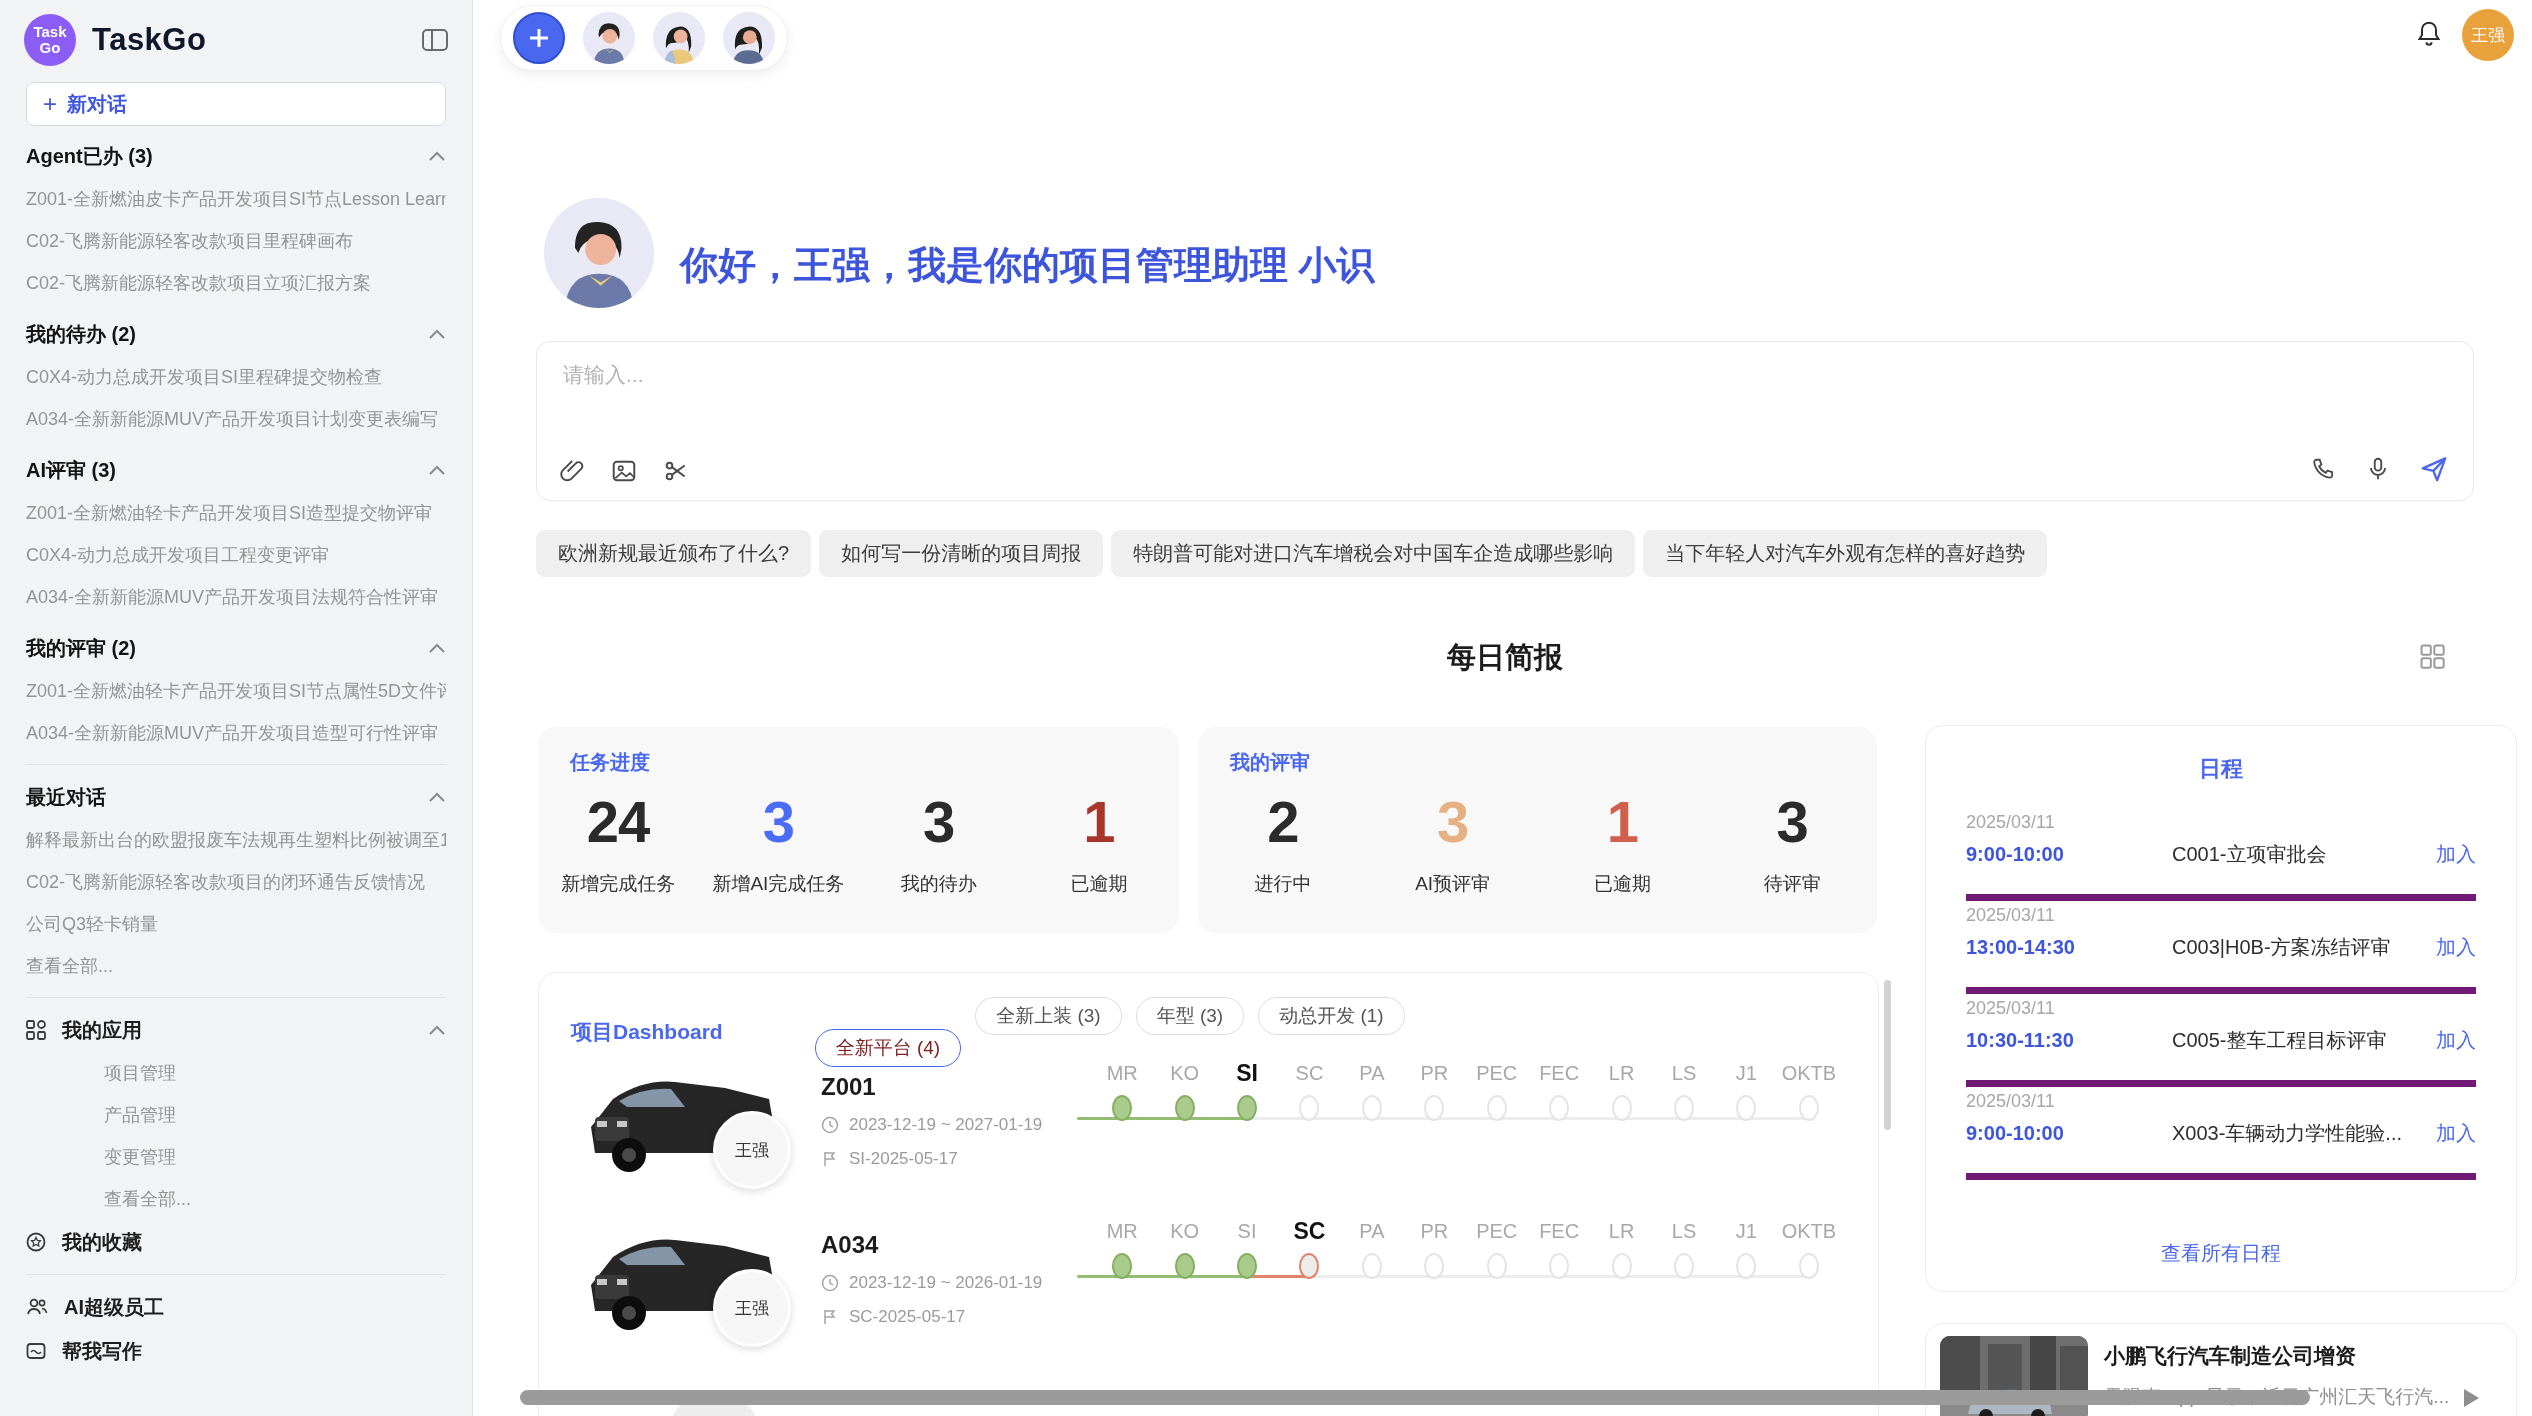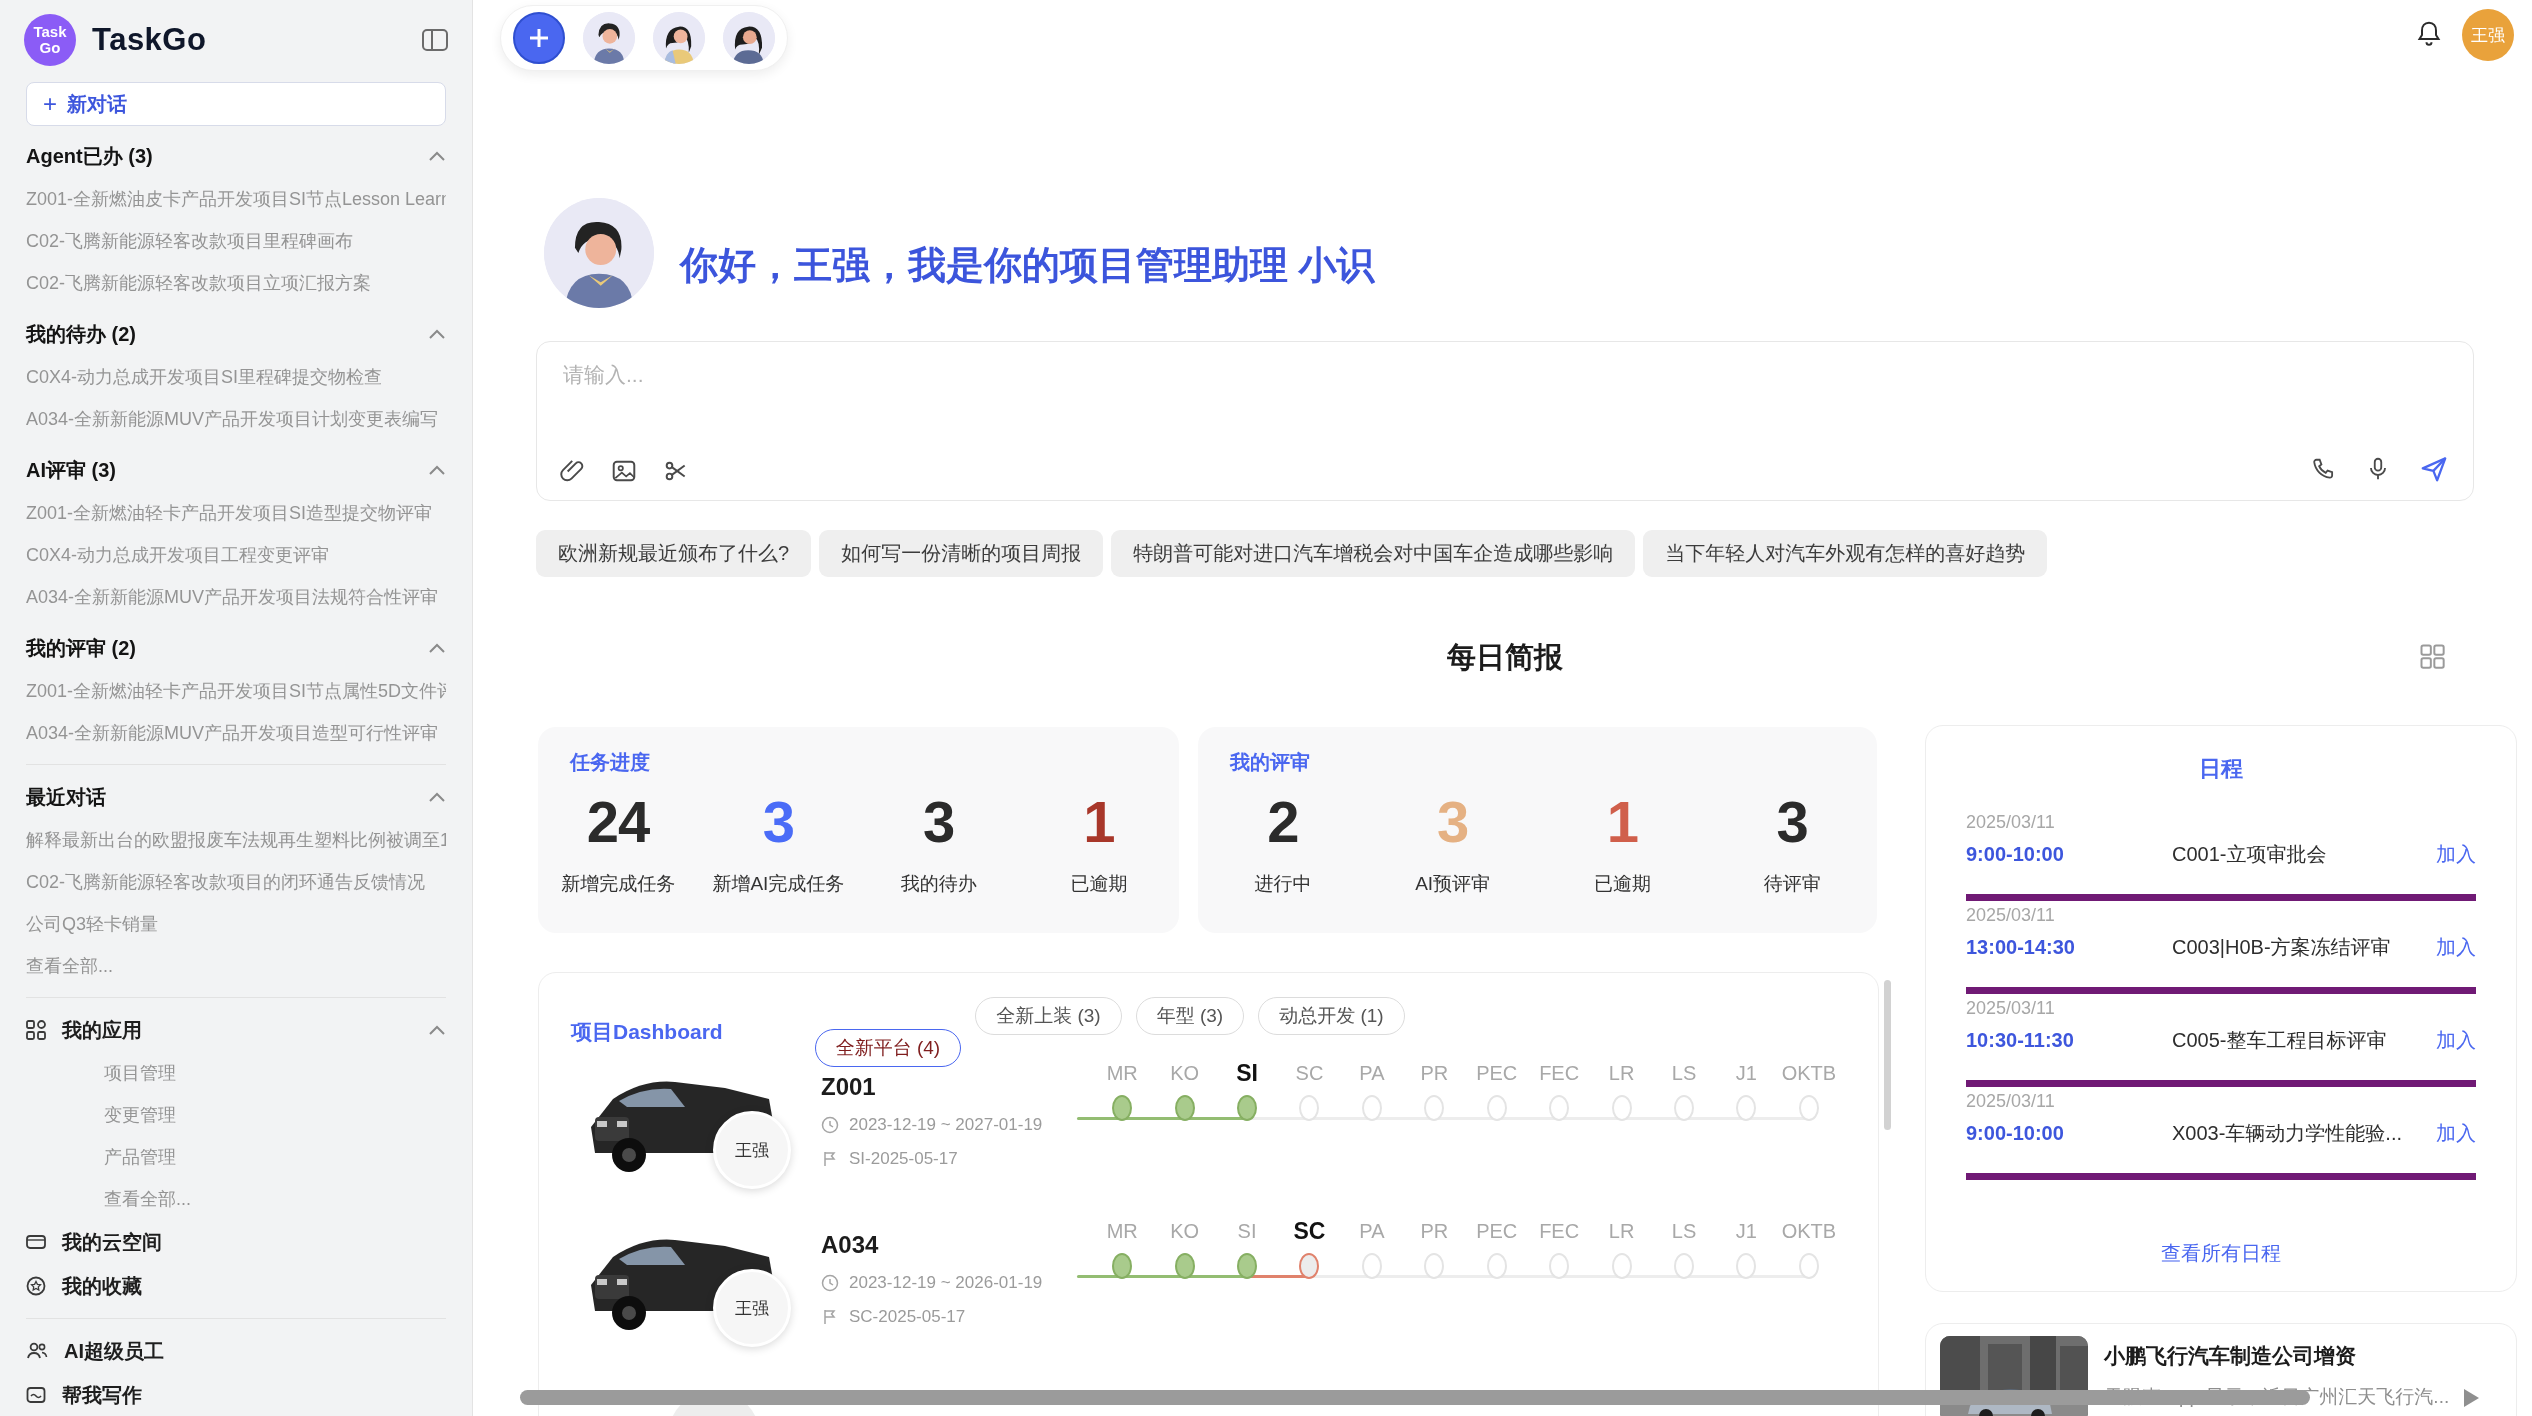--- a/index.html
+++ b/index.html
@@ -194,31 +194,24 @@
             <rect x="12" y="1" width="7" height="7" rx="3.5" fill="none" stroke="#3a3a3a" stroke-width="1.8"></rect>
             <rect x="1" y="12" width="7" height="7" rx="1.5" fill="none" stroke="#3a3a3a" stroke-width="1.8"></rect>
             <rect x="12" y="12" width="7" height="7" rx="1.5" fill="none" stroke="#3a3a3a" stroke-width="1.8"></rect>
           </svg>
         <span>我的应用</span>
         <svg class="chev" style="margin-left:auto" viewBox="0 0 18 12">
             <polyline points="2,10 9,3 16,10" fill="none" stroke="#8a8a8a" stroke-width="2"></polyline>
           </svg>
       </div>
       <div class="side-sub">项目管理</div>
+      <div class="side-sub">产品管理</div>
       <div class="side-sub">变更管理</div>
-      <div class="side-sub">产品管理</div>
       <div class="side-sub">查看全部...</div>
 
-      <div class="side-row">
-        <svg width="20" height="20" viewBox="0 0 20 20">
-            <rect x="1" y="4" width="18" height="12" rx="3" fill="none" stroke="#3a3a3a" stroke-width="1.8"></rect>
-            <path d="M1 8 h18" stroke="#3a3a3a" stroke-width="1.4"></path>
-          </svg>
-        <span>我的云空间</span>
-      </div>
       <div class="side-row">
         <svg width="20" height="20" viewBox="0 0 20 20">
             <circle cx="10" cy="10" r="8.5" fill="none" stroke="#3a3a3a" stroke-width="1.8"></circle>
             <path d="M10 5.5 l1.4 2.8 3.1.4 -2.2 2.2 .5 3.1 -2.8-1.5 -2.8 1.5 .5-3.1 -2.2-2.2 3.1-.4 z" fill="none" stroke="#3a3a3a" stroke-width="1.3"></path>
           </svg>
         <span>我的收藏</span>
       </div>
 
       <div class="side-divider"></div>
 

